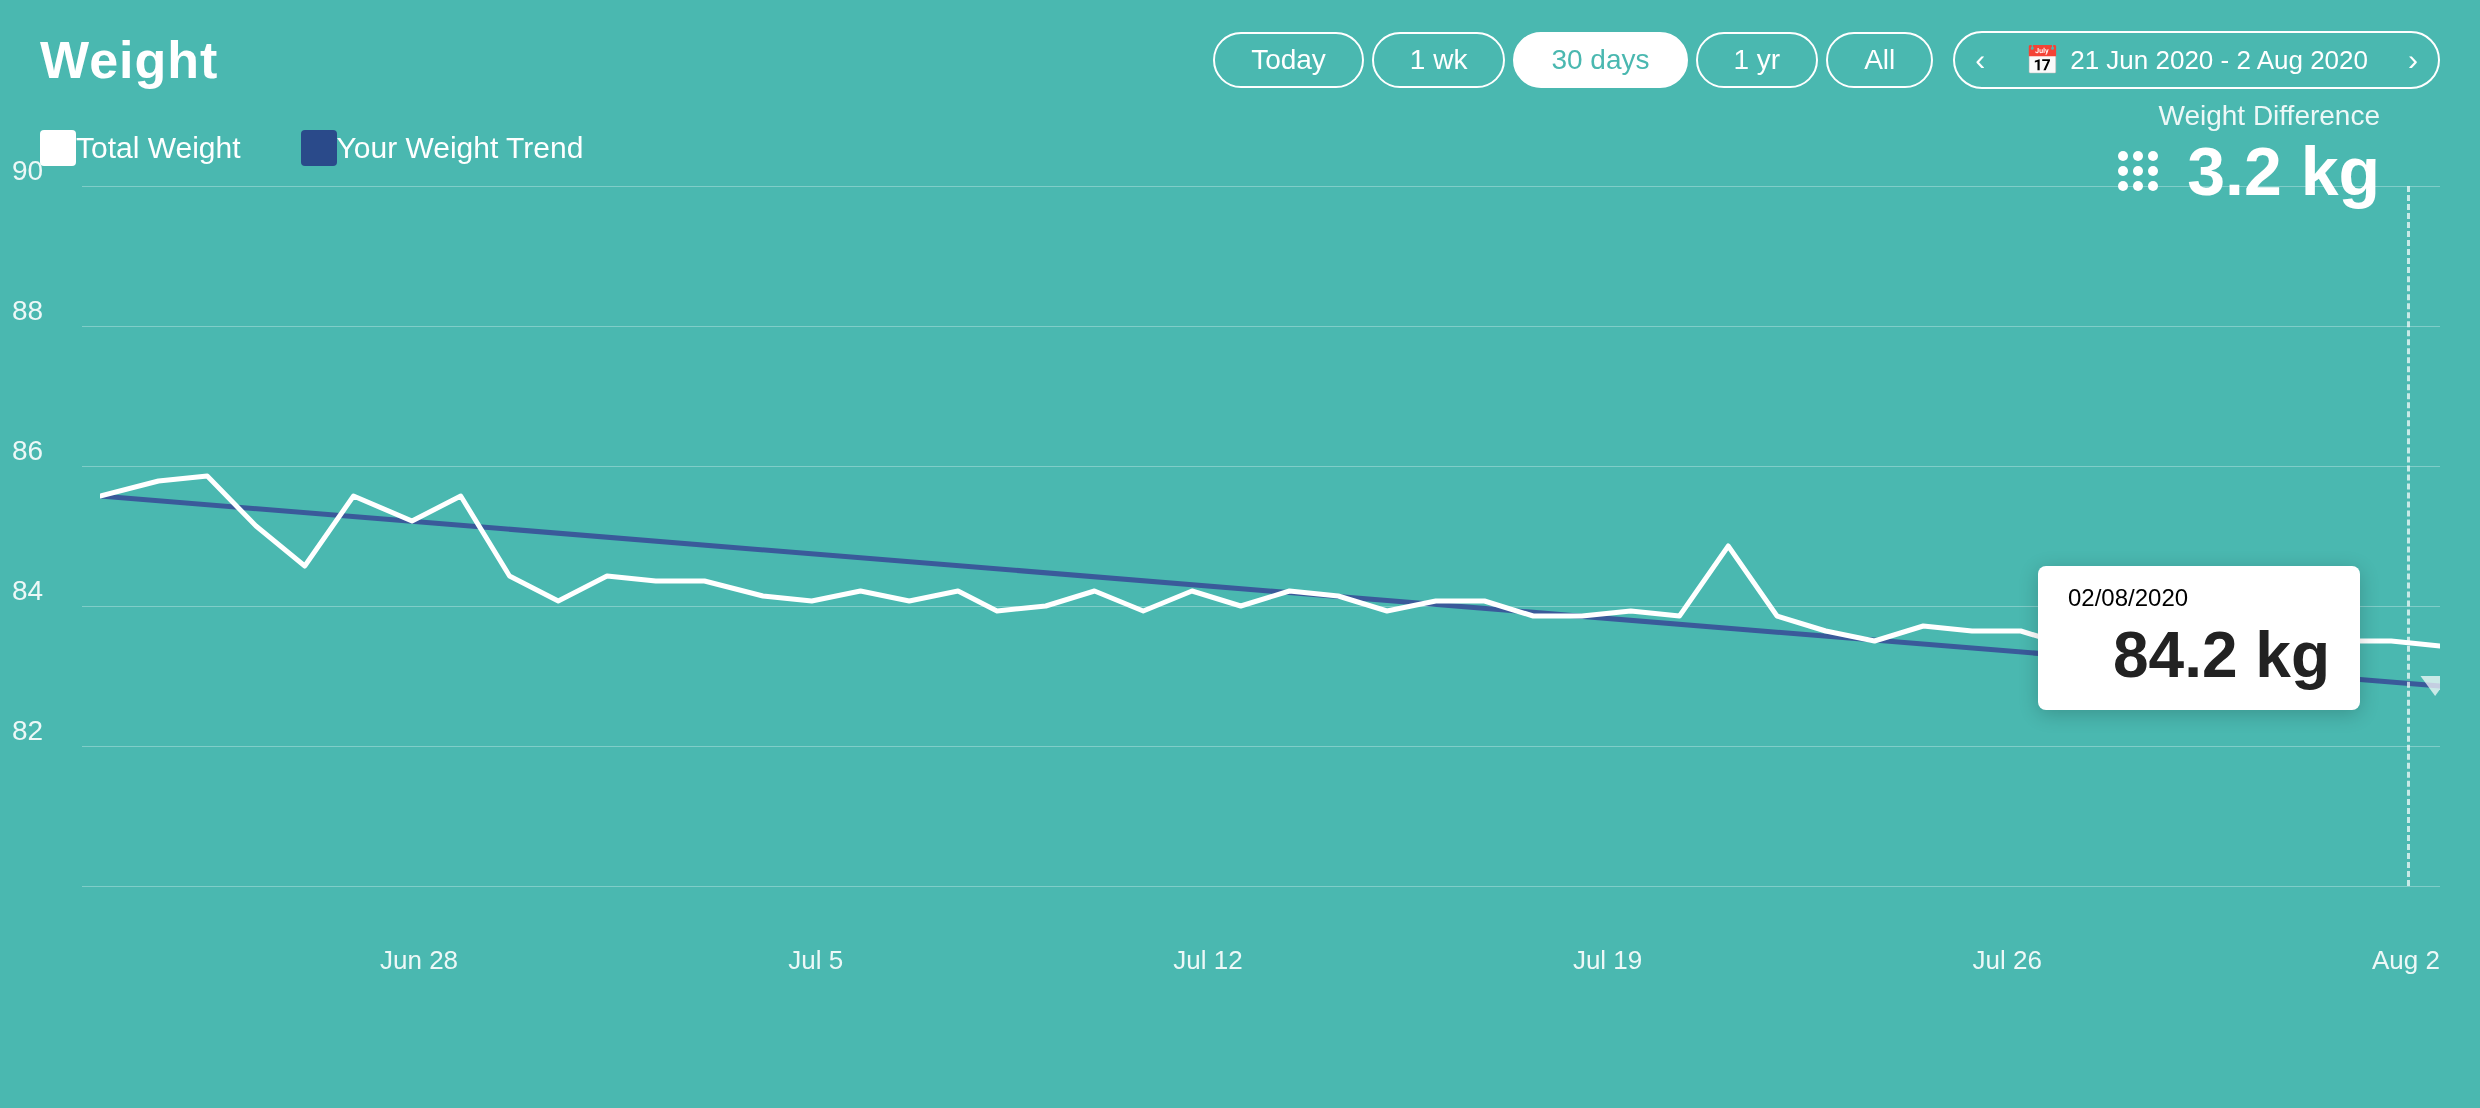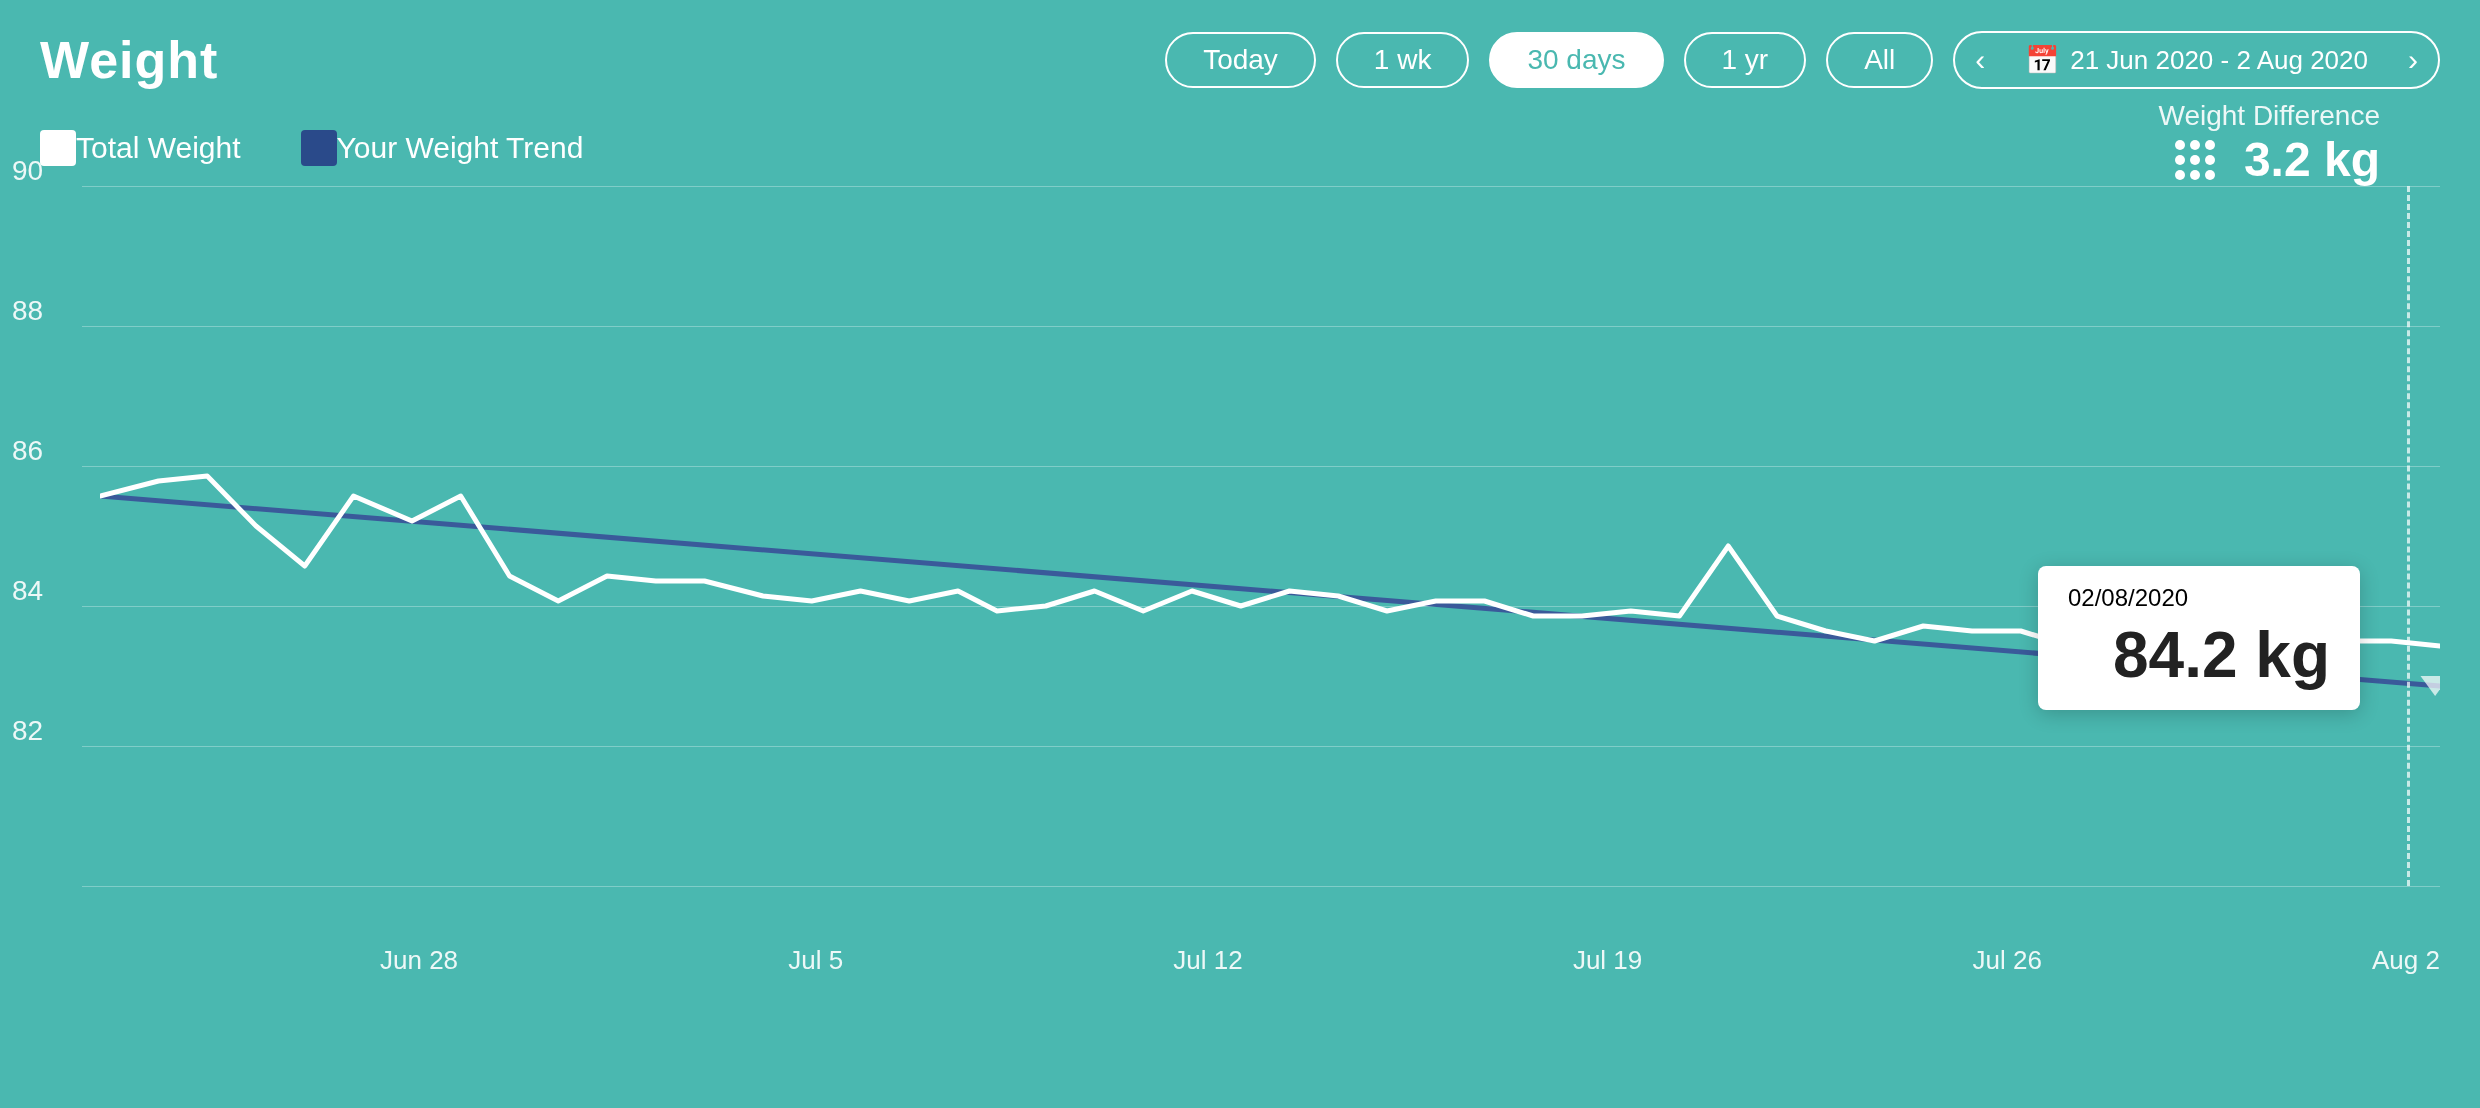--- a/index.html
+++ b/index.html
@@ -29,21 +29,21 @@
       font-weight: 700;
       letter-spacing: 1px;
     }
     .controls {
       display: flex;
       align-items: center;
       gap: 20px;
     }
     .time-buttons {
       display: flex;
-      gap: 20px;
+      gap: 8px;
       justify-content: flex-end;
     }
     .time-btn {
       background: transparent;
       border: 2px solid white;
       border-radius: 30px;
       color: white;
       font-size: 28px;
       padding: 10px 36px;
       cursor: pointer;
@@ -84,21 +84,21 @@
       top: 100px;
       right: 100px;
       text-align: right;
       color: white;
     }
     .weight-diff-label {
       font-size: 28px;
       opacity: 0.9;
     }
     .weight-diff-value {
-      font-size: 48px;
+      font-size: 68px;
       font-weight: 700;
       display: flex;
       align-items: center;
       gap: 24px;
       justify-content: flex-end;
     }
     .dots-icon {
       display: grid;
       grid-template-columns: repeat(3, 10px);
       gap: 5px;

